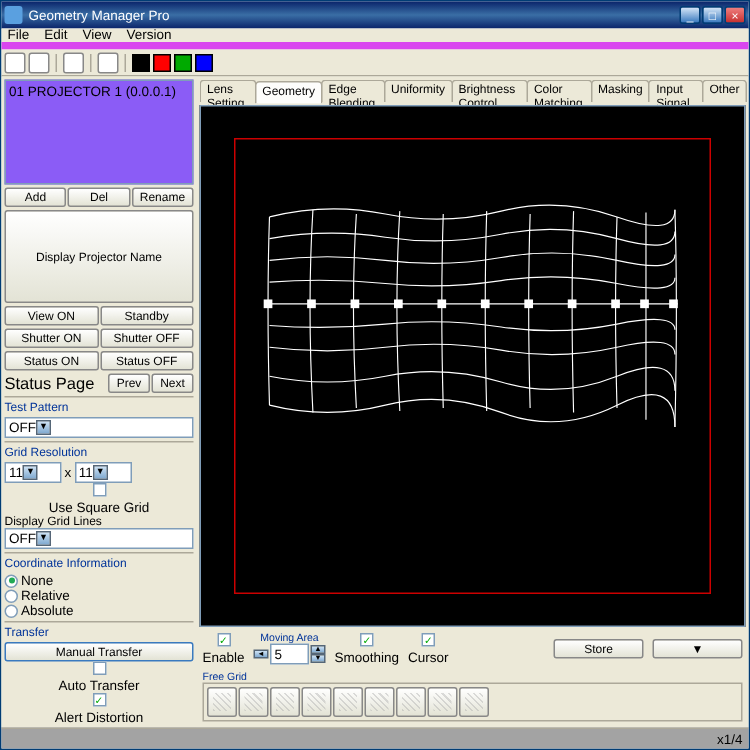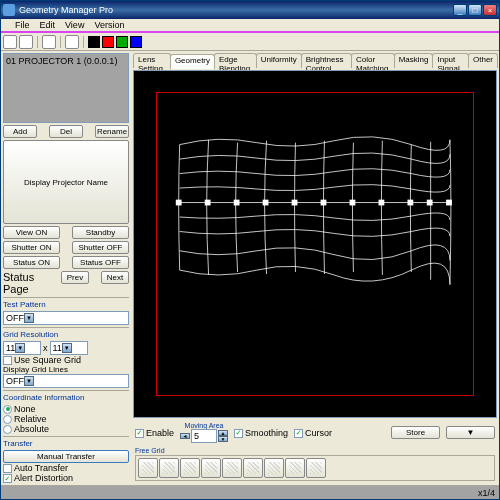--- a/index.html
+++ b/index.html
@@ -4,37 +4,37 @@
 <style>
 * { box-sizing: border-box; margin: 0; padding: 0; font-family: Tahoma, sans-serif; font-size: 9px; }
 body { background: #fff; }
 .window { width: 500px; height: 500px; background: #fff; display: flex; flex-direction: column; border: 1px solid #003c74; }
 .titlebar { height: 18px; background: linear-gradient(#0a246a,#3a6ea5,#0a246a); color: #fff; display: flex; align-items: center; padding: 4px 2px; }
 .titlebar .icon { width: 12px; height: 12px; background: #5aa0e0; border-radius: 2px; margin-right: 4px; }
 .titlebar .title { flex: 1; }
 .titlebar .winbtns { display: flex; gap: 1px; }
 .winbtn { width: 14px; height: 12px; background: linear-gradient(#d6e6f7,#3a7abf); border: 1px solid #003c74; border-radius: 2px; display: flex; align-items: center; justify-content: center; color: #fff; font-size: 8px; }
 .winbtn.close { background: linear-gradient(#f08080,#c63030); }
-.menubar { height: 14px; background: #ece9d8; display: flex; align-items: center; gap: 10px; padding: 0 14px; border-bottom: 2px solid #d946ef; }
+.menubar { height: 14px; background: #ece9d8; display: flex; align-items: flex-end; gap: 10px; padding: 0 4px; border-bottom: 5px solid #d946ef; }
 .toolbar { height: 18px; background: #ece9d8; display: flex; align-items: center; gap: 2px; padding: 0 2px; border-bottom: 1px solid #aca899; }
 .tb-icon { width: 14px; height: 14px; border: 1px solid #888; background: #fff; border-radius: 2px; }
 .tb-sep { width: 1px; height: 12px; background: #aca899; margin: 0 2px; }
 .colorbox { width: 12px; height: 12px; border: 1px solid #000; }
 .content { flex: 1; display: flex; background: #ece9d8; overflow: hidden; }
 .sidebar { width: 130px; background: #ece9d8; padding: 2px; display: flex; flex-direction: column; gap: 2px; overflow: hidden; }
-.treebox { height: 70px; background: #a3a3a3; border: 1px solid #7f9db9; padding: 2px; font-size: 8px; }
-.btnrow { display: flex; gap: 12px; }
+.treebox { height: 70px; background: #8b5cf6; border: 1px solid #7f9db9; padding: 2px; font-size: 8px; }
+.btnrow { display: flex; gap: 1px; }
 .btn { flex: 1; height: 13px; background: linear-gradient(#fff,#e3e3d5); border: 1px solid #888; border-radius: 2px; display: flex; align-items: center; justify-content: center; font-size: 8px; }
 .fullbtn { width: 100%; }
 section.group { border-top: 1px solid #aca899; padding-top: 2px; }
 .grouptitle { color: #003399; font-size: 8px; margin-bottom: 2px; }
 .select { height: 14px; background: #fff; border: 1px solid #7f9db9; display: flex; align-items: center; padding: 0 2px; font-size: 8px; }
 .select .arrow { width: 10px; height: 10px; background: linear-gradient(#cfe3f5,#7fa9d0); border: 1px solid #567; display: flex; align-items: center; justify-content: center; font-size: 6px; }
 .spinbox { width: 26px; height: 14px; background: #fff; border: 1px solid #7f9db9; display: flex; align-items: center; padding: 0 2px; font-size: 8px; }
-.check { display: flex; align-items: flex-end; gap: 2px; font-size: 8px; }
+.check { display: flex; align-items: center; gap: 2px; font-size: 8px; flex-direction: column; }
 .check .box { width: 9px; height: 9px; background: #fff; border: 1px solid #7f9db9; display: flex; align-items: center; justify-content: center; font-size: 7px; color: #0a0; }
 .radio { display: flex; align-items: center; gap: 2px; font-size: 8px; }
 .radio .dot { width: 9px; height: 9px; border-radius: 50%; background: #fff; border: 1px solid #7f9db9; display: flex; align-items: center; justify-content: center; }
 .radio .dot .in { width: 4px; height: 4px; border-radius: 50%; background: #2a5; }
 .main { flex: 1; display: flex; flex-direction: column; padding: 2px; gap: 2px; overflow: hidden; }
 .tabs { display: flex; gap: 0; height: 15px; }
 .tab { padding: 1px 4px; background: #ece9d8; border: 1px solid #aca899; border-bottom: none; border-radius: 3px 3px 0 0; font-size: 8px; margin-right: -1px; }
 .tab.active { background: #fdfdfb; position: relative; top: 1px; }
 .canvas { flex: 1; background: #000; border: 1px solid #7f9db9; position: relative; }
 .canvas .redframe { position: absolute; inset: 6%; border: 1px solid #c00; }

